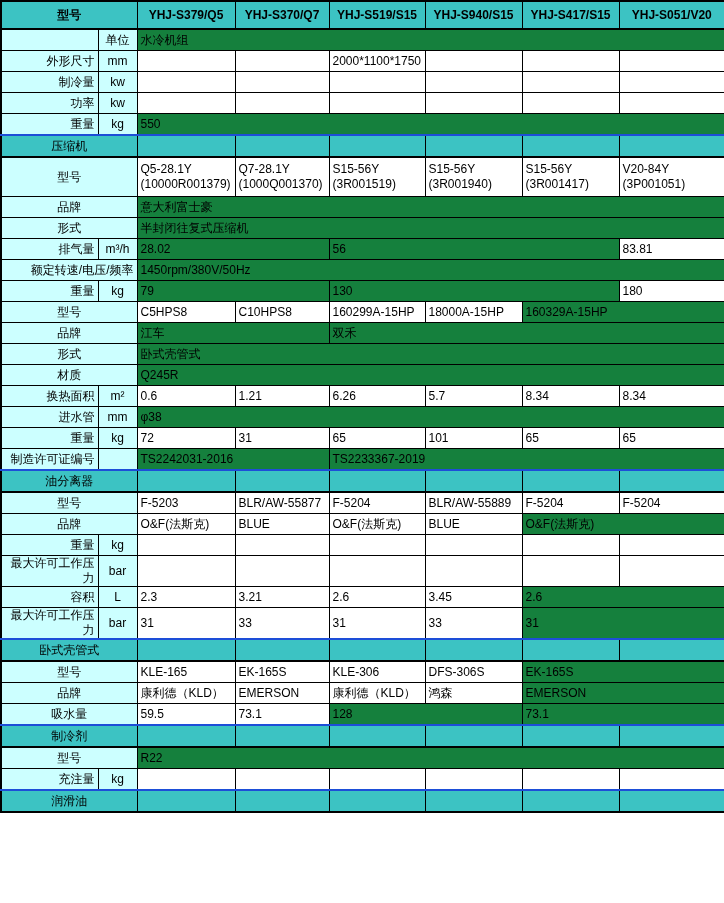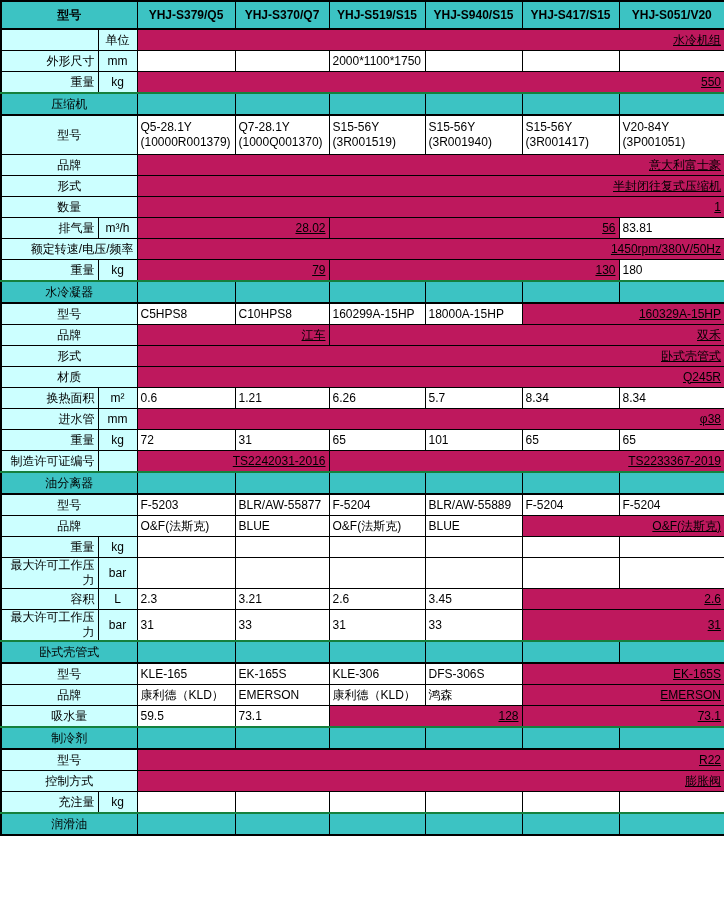--- a/index.html
+++ b/index.html
@@ -26,29 +26,29 @@
     height:26px;
     background:var(--teal);
     font-weight:bold;
     text-align:center;
     border-bottom:2px solid #000;
     border-top:2px solid #000;
   }
   tr.r-tall td{height:38px;}
   tr.r-section td{
     background:var(--teal);
-    border-top:2px solid #15803d;
+    border-top:2px solid #1d4ed8;
     border-bottom:2px solid #000;
   }
   td.k-sec{text-align:center;}
   td.k-lab{background:var(--cyan);text-align:right;}
   td.k-labc{background:var(--cyan);text-align:center;}
   td.k-unit{background:var(--cyan);text-align:center;}
   td.k-d{background:#fff;text-align:left;}
-  td.k-dc{background:#be185d;text-align:right;text-decoration:underline;}
+  td.k-dc{background:#15803d;text-align:left;}
   td.k-hl{text-align:center;}
 </style>
 </head>
 <body>
 
 <div class="wrap">
   <table class="spec">
     <colgroup>
       <col style="width:97px">
         <col style="width:39px">
@@ -78,20 +78,40 @@
           <td class="k-lab">外形尺寸</td>
           <td class="k-unit">mm</td>
           <td class="k-d"></td>
           <td class="k-d"></td>
           <td class="k-d">2000*1100*1750</td>
           <td class="k-d"></td>
           <td class="k-d"></td>
           <td class="k-d"></td>
         </tr>
         <tr class="r-normal">
+          <td class="k-lab">制冷量</td>
+          <td class="k-unit">kw</td>
+          <td class="k-d"></td>
+          <td class="k-d"></td>
+          <td class="k-d"></td>
+          <td class="k-d"></td>
+          <td class="k-d"></td>
+          <td class="k-d"></td>
+        </tr>
+        <tr class="r-normal">
+          <td class="k-lab">功率</td>
+          <td class="k-unit">kw</td>
+          <td class="k-d"></td>
+          <td class="k-d"></td>
+          <td class="k-d"></td>
+          <td class="k-d"></td>
+          <td class="k-d"></td>
+          <td class="k-d"></td>
+        </tr>
+        <tr class="r-normal">
           <td class="k-lab">重量</td>
           <td class="k-unit">kg</td>
           <td colspan="6" class="k-dc">550</td>
         </tr>
         <tr class="r-section">
           <td colspan="2" class="k-sec">压缩机</td>
           <td class="k-sec"></td>
           <td class="k-sec"></td>
           <td class="k-sec"></td>
           <td class="k-sec"></td>
@@ -115,49 +135,36 @@
         </tr>
         <tr class="r-normal">
           <td colspan="2" class="k-labc">品牌</td>
           <td colspan="6" class="k-dc">意大利富士豪</td>
         </tr>
         <tr class="r-normal">
           <td colspan="2" class="k-labc">形式</td>
           <td colspan="6" class="k-dc">半封闭往复式压缩机</td>
         </tr>
         <tr class="r-normal">
-          <td colspan="2" class="k-labc">数量</td>
-          <td colspan="6" class="k-dc">1</td>
-        </tr>
-        <tr class="r-normal">
           <td class="k-lab">排气量</td>
           <td class="k-unit">m³/h</td>
           <td colspan="2" class="k-dc">28.02</td>
           <td colspan="3" class="k-dc">56</td>
           <td class="k-d">83.81</td>
         </tr>
         <tr class="r-normal">
           <td colspan="2" class="k-lab">额定转速/电压/频率</td>
           <td colspan="6" class="k-dc">1450rpm/380V/50Hz</td>
         </tr>
         <tr class="r-normal">
           <td class="k-lab">重量</td>
           <td class="k-unit">kg</td>
           <td colspan="2" class="k-dc">79</td>
           <td colspan="3" class="k-dc">130</td>
           <td class="k-d">180</td>
-        </tr>
-        <tr class="r-section">
-          <td colspan="2" class="k-sec">水冷凝器</td>
-          <td class="k-sec"></td>
-          <td class="k-sec"></td>
-          <td class="k-sec"></td>
-          <td class="k-sec"></td>
-          <td class="k-sec"></td>
-          <td class="k-sec"></td>
         </tr>
         <tr class="r-normal">
           <td colspan="2" class="k-labc">型号</td>
           <td class="k-d">C5HPS8</td>
           <td class="k-d">C10HPS8</td>
           <td class="k-d">160299A-15HP</td>
           <td class="k-d">18000A-15HP</td>
           <td colspan="2" class="k-dc">160329A-15HP</td>
         </tr>
         <tr class="r-normal">
@@ -307,24 +314,20 @@
           <td class="k-sec"></td>
           <td class="k-sec"></td>
           <td class="k-sec"></td>
           <td class="k-sec"></td>
         </tr>
         <tr class="r-normal">
           <td colspan="2" class="k-labc">型号</td>
           <td colspan="6" class="k-dc">R22</td>
         </tr>
         <tr class="r-normal">
-          <td colspan="2" class="k-labc">控制方式</td>
-          <td colspan="6" class="k-dc">膨胀阀</td>
-        </tr>
-        <tr class="r-normal">
           <td class="k-lab">充注量</td>
           <td class="k-unit">kg</td>
           <td class="k-d"></td>
           <td class="k-d"></td>
           <td class="k-d"></td>
           <td class="k-d"></td>
           <td class="k-d"></td>
           <td class="k-d"></td>
         </tr>
         <tr class="r-section">

